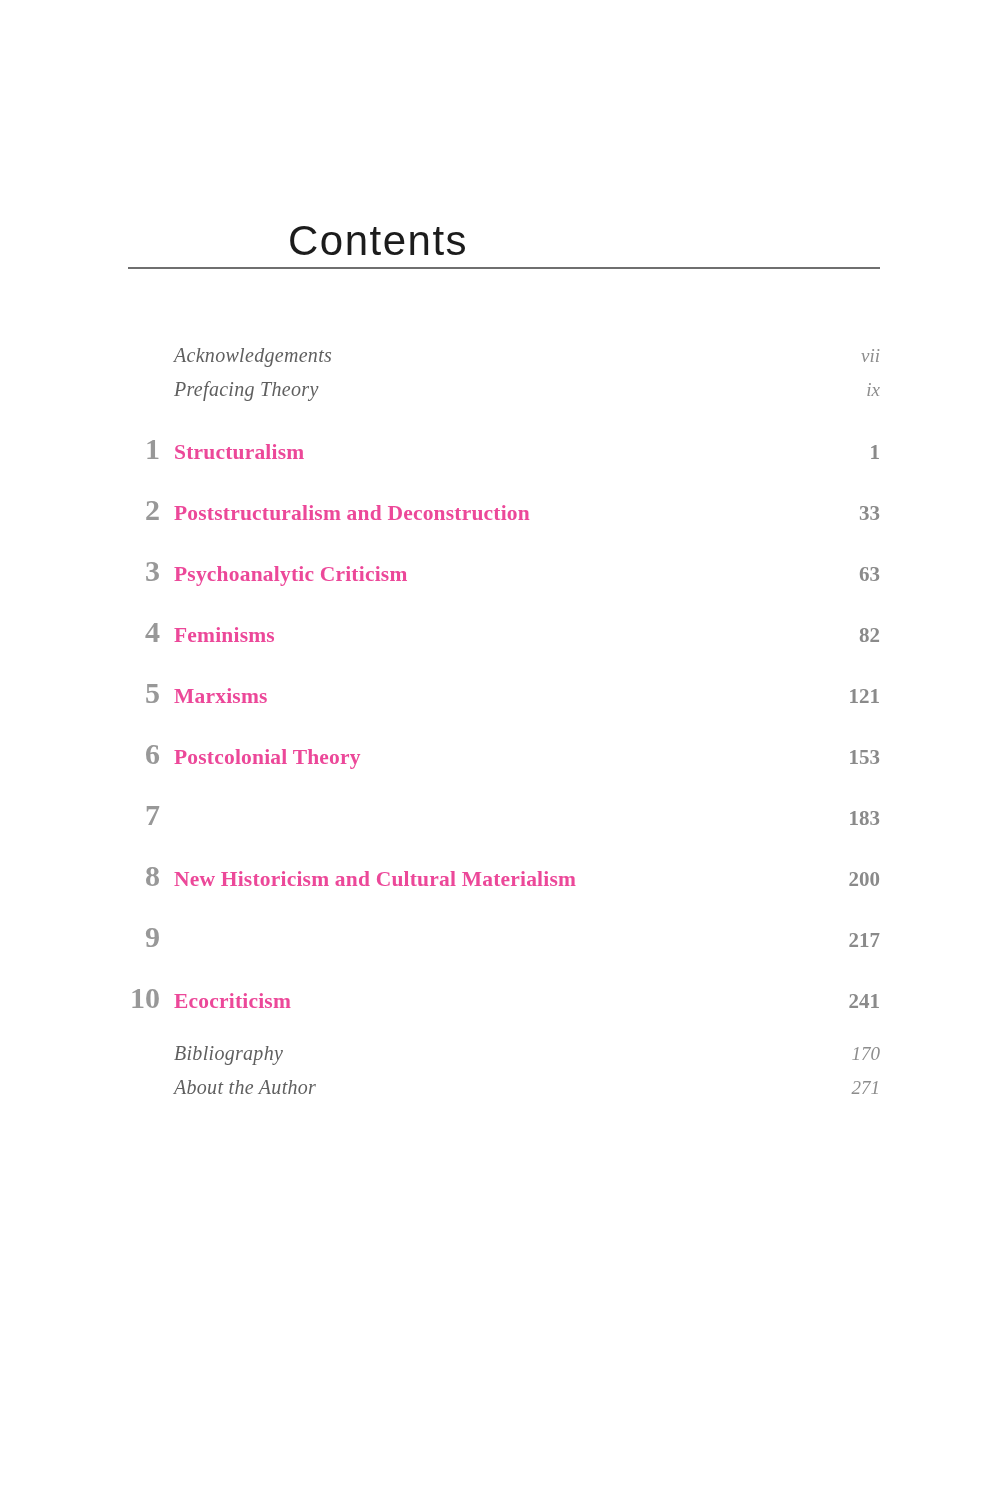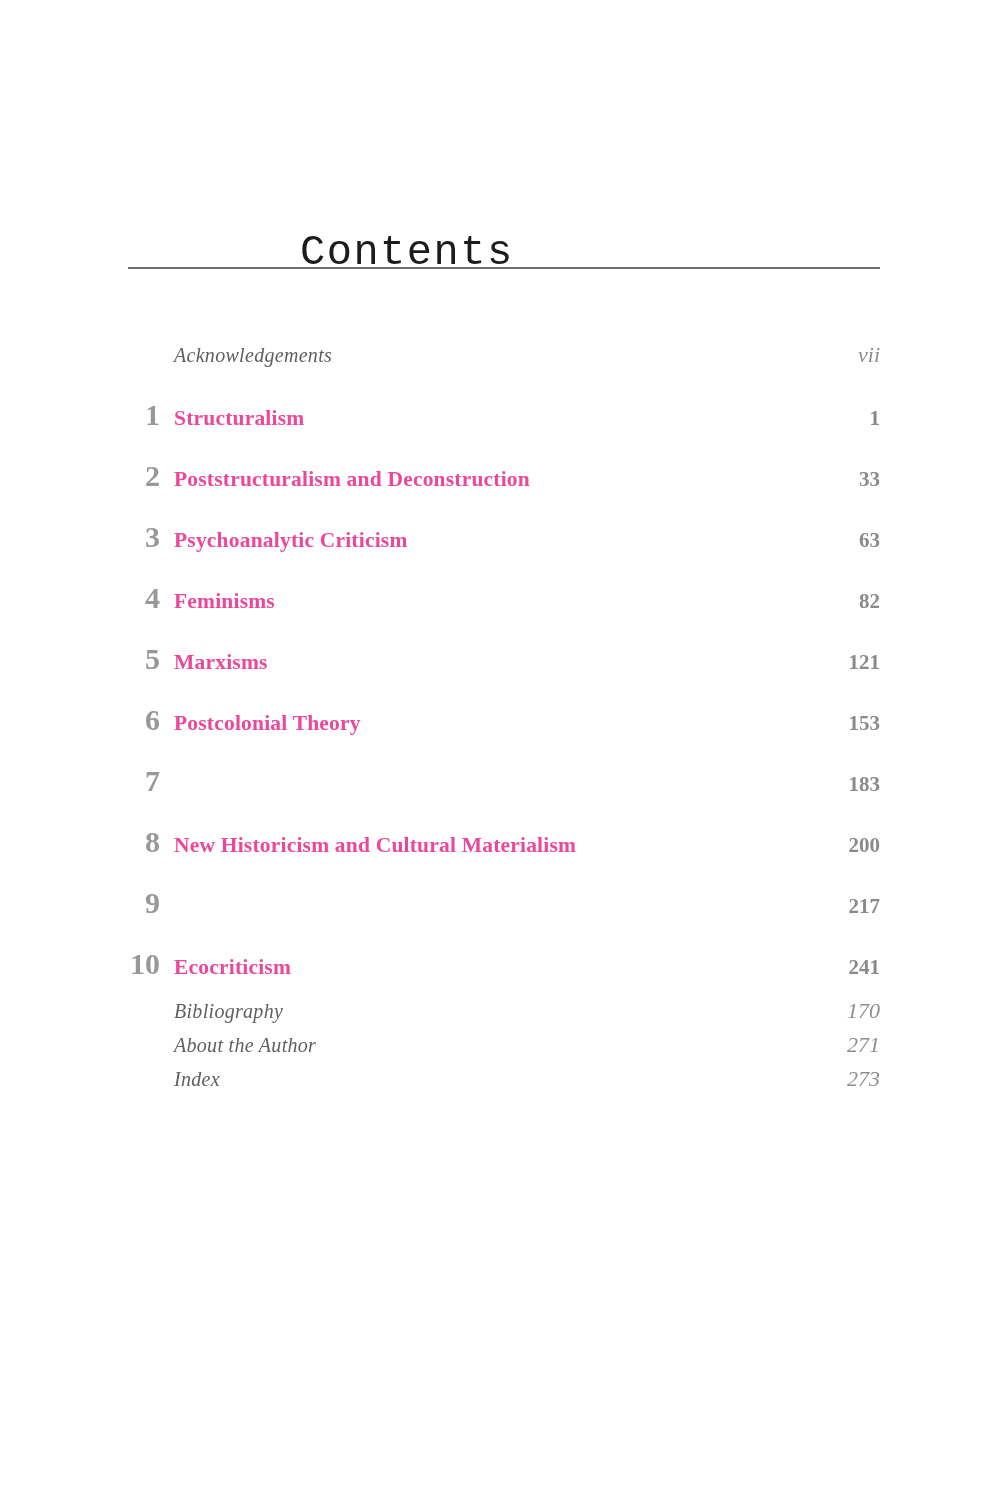--- a/index.html
+++ b/index.html
@@ -16,22 +16,22 @@
   }
   .page {
     position: absolute;
     inset: 0;
     background: #ffffff;
   }
   .title {
     position: absolute;
     left: 284px;
     top: 216px;
-    margin: 16px;
-    font-family: Liberation Mono, monospace;
+    margin: 4px;
+    font-family: Liberation Sans, sans-serif;
     font-weight: 400;
     font-size: 42px;
     letter-spacing: 1.5px;
     color: #1c1c1c;
     line-height: 1;
   }
   .rule {
     position: absolute;
     left: 128px;
     top: 267px;
@@ -54,21 +54,21 @@
   .matter-label {
     margin-left: 46px;
     font-style: italic;
     font-size: 20px;
     color: #5f5f5f;
     letter-spacing: 0.3px;
   }
   .matter-page {
     margin-left: auto;
     font-style: italic;
-    font-size: 22px;
+    font-size: 19px;
     color: #8d8d8d;
   }
   .chapter-list {
     margin-top: 12px;
   }
   .chapter-row {
     display: flex;
     align-items: baseline;
     height: 61px;
     line-height: 61px;
@@ -88,36 +88,41 @@
     color: #ec4899;
     letter-spacing: 0.2px;
   }
   .chapter-page {
     margin-left: auto;
     font-weight: 600;
     font-size: 21px;
     color: #8a8a8a;
   }
   .back-matter {
+    margin-top: 8px;
   }
 </style>
 </head>
 <body>
 
 <div class="page">
   <h1 class="title">Contents</h1>
   <div class="rule"></div>
 
   <div class="toc">
     <div class="front-matter">
   <div class="matter-row">
     <span class="matter-label">Acknowledgements</span>
     <span class="matter-page">vii</span>
   </div>
 
+  <div class="matter-row">
+    <span class="matter-label">Prefacing Theory</span>
+    <span class="matter-page">ix</span>
+  </div>
 </div>
     <div class="chapter-list">
   <div class="chapter-row">
     <span class="chapter-number">1</span>
     <span class="chapter-title">Structuralism</span>
     <span class="chapter-page">1</span>
   </div>
 
   <div class="chapter-row">
     <span class="chapter-number">2</span>
@@ -175,19 +180,15 @@
   <div class="matter-row">
     <span class="matter-label">Bibliography</span>
     <span class="matter-page">170</span>
   </div>
 
   <div class="matter-row">
     <span class="matter-label">About the Author</span>
     <span class="matter-page">271</span>
   </div>
 
-  <div class="matter-row">
-    <span class="matter-label">Index</span>
-    <span class="matter-page">273</span>
-  </div>
 </div>
   </div>
 </div>
 
 </body></html>

